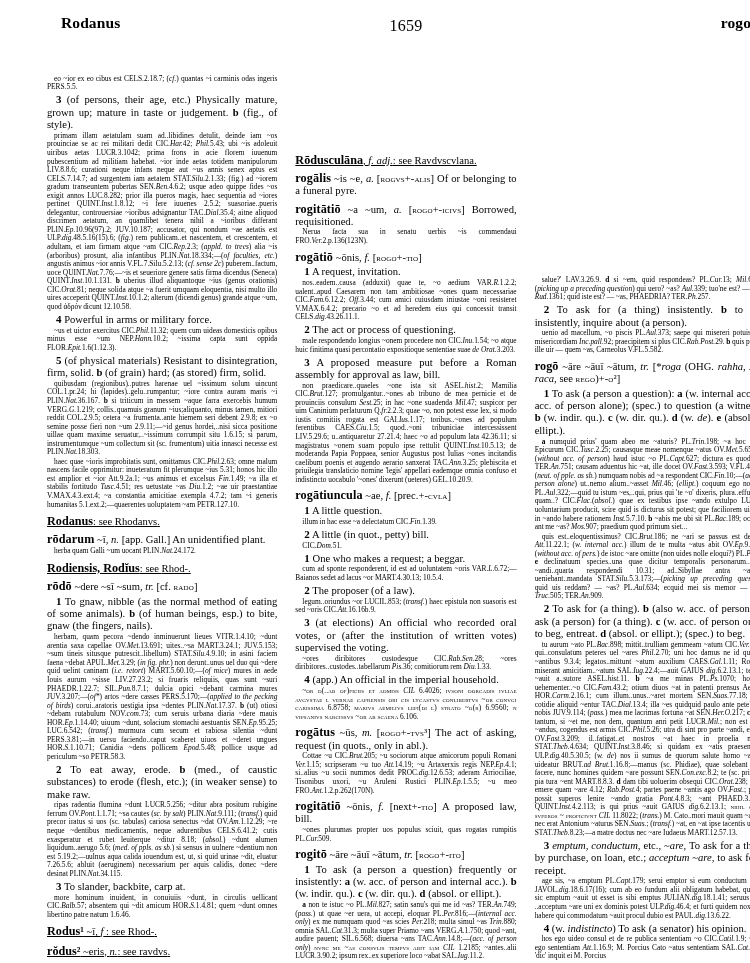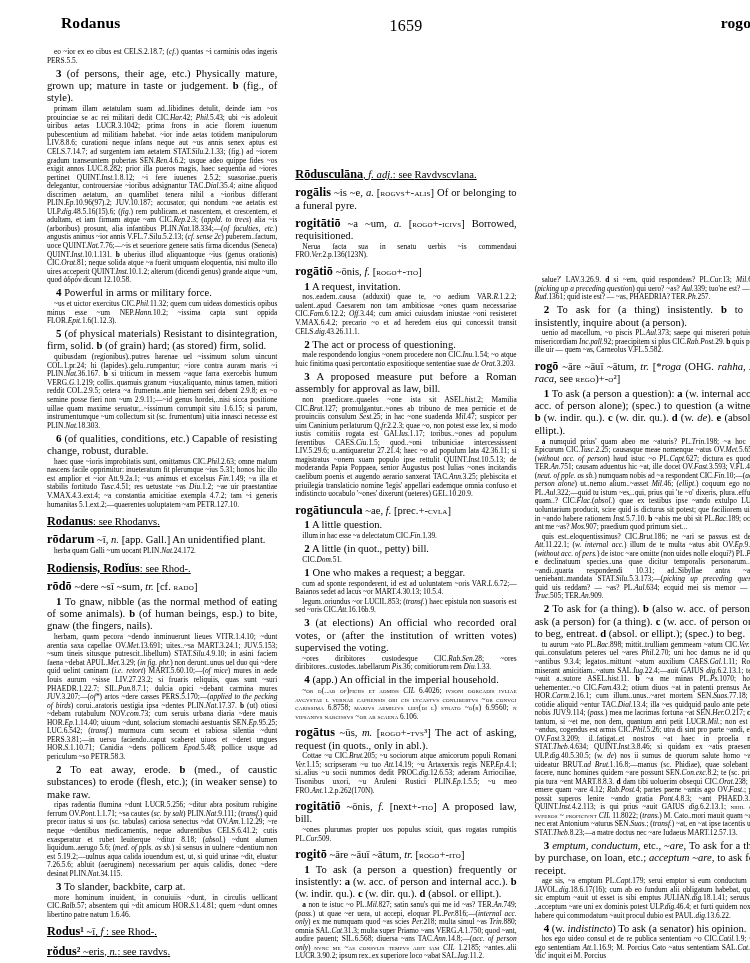--- a/index.html
+++ b/index.html
@@ -130,21 +130,20 @@
 
   <div class="columns">
     <div class="col c1">
         <div class="quotes">eo ~ior ex eo cibus est CELS.2.18.7; (<i>cf.</i>) quantas ~i carminis odas ingeris PERS.5.5.</div>
         <div class="sense"><span class="num">3</span> (of persons, their age, etc.) Physically mature, grown up; mature in taste or judgement. <b>b</b> (fig., of style).</div>
         <div class="quotes">primam illam aetatulam suam ad..libidines detulit, deinde iam ~os prouinciae se ac rei militari dedit CIC.<i>Har.</i>42; <i>Phil.</i>5.43; ubi ~is adoleuit uiribus aetas LUCR.3.1042; prima frons in acie florem iuuenum pubescentium ad militiam habebat. ~ior inde aetas totidem manipulorum LIV.8.8.6; curationi neque infans neque aut ~us annis senex aptus est CELS.7.14.7; ad surgentem iam aetatem STAT.<i>Silu.</i>2.1.33; (fig.) ad ~iorem gradum transeuntem pubertas SEN.<i>Ben.</i>4.6.2; usque adeo quippe fides ~os exigit annos LUC.8.282; prior illa pueros magis, haec sequentia ad ~iores pertinet QUINT.<i>Inst.</i>1.8.12; ~i fere iuuenes 2.5.2; suasoriae..pueris delegantur, controuersiae ~ioribus adsignantur TAC.<i>Dial.</i>35.4; aitne aliquod discrimen aetatum, an quamlibet tenera nihil a ~ioribus differant PLIN.<i>Ep.</i>10.96(97).2; JUV.10.187; accusator, qui nondum ~ae aetatis est ULP.<i>dig.</i>48.5.16(15).6; (<i>fig.</i>) rem publicam..et nascentem, et crescentem, et adultam, et iam firmam atque ~am CIC.<i>Rep.</i>2.3; (<i>appld. to trees</i>) alia ~is (arboribus) prosunt, alia infantibus PLIN.<i>Nat.</i>18.334;—(<i>of faculties, etc.</i>) angustis animus ~ior annis V.FL.7.Silu.5.2.13; (<i>cf. sense 2c</i>) puberem..factum, uoce QUINT.<i>Nat.</i>7.76;—~is et seueriore genere satis firma dicendus (Seneca) QUINT.<i>Inst.</i>10.1.131. <b>b</b> uberius illud aliquantoque ~ius (genus orationis) CIC.<i>Orat.</i>81; neque solida atque ~a fuerit umquam eloquentia, nisi multo illo uires acceperit QUINT.<i>Inst.</i>10.1.2; alterum (dicendi genus) grande atque ~um, quod ἁδρόν dicunt 12.10.58.</div>
         <div class="sense"><span class="num">4</span> Powerful in arms or military force.</div>
         <div class="quotes">~us et uictor exercitus CIC.<i>Phil.</i>11.32; quem cum uideas domesticis opibus minus esse ~um NEP.<i>Hann.</i>10.2; ~issima capta sunt oppida FLOR.<i>Epit.</i>1.6(1.12.3).</div>
         <div class="sense"><span class="num">5</span> (of physical materials) Resistant to disintegration, firm, solid. <b>b</b> (of grain) hard; (as stored) firm, solid.</div>
         <div class="quotes">quibusdam (regionibus)..putres harenae uel ~issimum solum uincunt COL.1.pr.24; hi (lapides)..gelu..rumpantur; ~iore contra auram maris ~i PLIN.<i>Nat.</i>36.167. <b>b</b> si triticum in messem ~aque farra exercebis humum VERG.<i>G.</i>1.219; collis..quamuis granum ~ius;aliquanto, minus tamen, mitiori reddit COL.2.9.5; cetera ~a frumenta..ante hiemem seri debent 2.9.8; ex ~o semine posse fieri non ~um 2.9.11;—~id genus hordei,..nisi sicca positione uillae quam maxime seruatur,..~issimum corrumpit situ 1.6.15; si parum, instrumentumque ~um collectum sit (sc. frumentum) uitia innasci necesse est PLIN.<i>Nat.</i>18.303.</div>
-        <div class="sense"><span class="num">6</span> (of qualities, conditions, etc.) Capable of resisting change, robust, durable.</div>
         <div class="quotes">haec quae ~ioris improbitatis sunt, omittamus CIC.<i>Phil.</i>2.63; omne malum nascens facile opprimitur: inueteratum fit plerumque ~ius 5.31; honos hic illo est amplior et ~ior Att.9.2a.1; ~us animus et excelsus <i>Fin.</i>1.49; ~a illa et stabilis fortitudo <i>Tusc.</i>4.51; res uetustate ~as <i>Diu.</i>1.2; ~ae uir praestantiae V.MAX.4.3.ext.4; ~a constantia amicitiae exempla 4.7.2; tam ~i generis humanitas 5.1.ext.2;—quaerentes uoluptatem ~am PETR.127.10.</div>
         <div class="xref"><b>Rodanus</b>: see <span class="sc">Rhodanvs</span>.</div>
         <div class="hw"><b>rōdarum</b> ~ī, <i>n.</i> [app. Gall.] An unidentified plant.</div>
         <div class="quotes">herba quam Galli ~um uocant PLIN.<i>Nat.</i>24.172.</div>
         <div class="xref"><b>Rodiensis, Rodĭus</b>: see <span class="sc">Rhod-</span>.</div>
         <div class="hw"><b>rōdō</b> ~dere ~sī ~sum, <i>tr.</i> [cf. <span class="sc">rado</span>]</div>
         <div class="sense"><span class="num">1</span> To gnaw, nibble (as the normal method of eating of some animals). <b>b</b> (of human beings, esp.) to bite, gnaw (the fingers, nails).</div>
         <div class="quotes">herbam, quam pecora ~dendo inminuerunt lieues VITR.1.4.10; ~dunt arentia saxa capellae OV.<i>Met.</i>13.691; uites..~sa MART.3.24.1; JUV.5.153; ~sum tineis situsque putrescit..libellum) STAT.<i>Silu.</i>4.9.10; in asini faciem faena ~debat APUL.<i>Met.</i>3.29; (<i>in fig. phr.</i>) non derunt..unus uel duo qui ~dere quid uelint caninam (<i>i.e. retort</i>) MART.5.60.10;—(<i>of mice</i>) mures in aede Iouis aurum ~sisse LIV.27.23.2; si fruaris reliquiis, quas sunt ~suri PHAEDR.1.22.7; SIL.<i>Pun.</i>8.7.1; dulcia opici ~debant carmina mures JUV.3.207;—(<i>of*</i>) artos ~dere casses PERS.5.170;—(<i>applied to the pecking of birds</i>) corui..aratoris uestigia ipsa ~dentes PLIN.<i>Nat.</i>17.37. <b>b</b> (ut) otiosi ~debam rutabulum NOV.<i>com.</i>73; cum seruis urbana diaria ~dere mauis HOR.<i>Ep.</i>1.14.40; uiuum ~dunt, solacium stomachi aestuantis SEN.<i>Ep.</i>95.25; LUC.6.542; (<i>transf.</i>) murmura cum secum et rabiosa silentia ~dunt PERS.3.81;—in uersu faciendo..caput scaberet uiuos et ~deret ungues HOR.<i>S.</i>1.10.71; Canidia ~dens pollicem <i>Epod.</i>5.48; pollice usque ad periculum ~so PETR.58.3.</div>
         <div class="sense"><span class="num">2</span> To eat away, erode. <b>b</b> (med., of caustic substances) to erode (flesh, etc.); (in weaker sense) to make raw.</div>
         <div class="quotes">ripas radentia flumina ~dunt LUCR.5.256; ~ditur abra positum rubigine ferrum OV.<i>Pont.</i>1.1.71; ~sa cautes (<i>sc. by salt</i>) PLIN.<i>Nat.</i>9.111; (<i>transf.</i>) quid precor iratus si uos (sc. tabulas) cariosa senectus ~dat OV.<i>Am.</i>1.12.29; ~re neque ~dentibus medicamentis, neque adurentibus CELS.6.41.2; cutis exasperatur et rubet leuiterque ~ditur 8.18; (<i>absol.</i>) ~dunt alumen liquidum..aerugo 5.6; (<i>med. of ppls. as sb.</i>) si sensus in uulnere ~dentium non est 5.19.2;—uulnus aqua calida iouendum est, ut, si quid urinae ~dit, eluatur 7.26.5.6; abluit (aeruginem) necessarium per aquis calidis, donec ~dere desinat PLIN.<i>Nat.</i>34.115.</div>
@@ -165,20 +164,21 @@
         <div class="quotes">male respondendo longius ~onem procedere non CIC.<i>Inu.</i>1.54; ~o atque huic finitima quasi percontatio expositioque sententiae suae <i>de Orat.</i>3.203.</div>
         <div class="sense"><span class="num">3</span> A proposed measure put before a Roman assembly for approval as law, bill.</div>
         <div class="quotes">non praedicare..quaeles ~one ista sit ASEL.<i>hist.</i>2; Mamilia CIC.<i>Brut.</i>127; promulgantur..~ones ab tribuno de mea pernicie et de prouinciis consulum <i>Sest.</i>25; in hac ~one suadenda <i>Mil.</i>47; suspicor per uim Caninium perlaturum Q.<i>fr.</i>2.2.3; quae ~o, non potest esse lex, si modo iustis comitiis rogata est GAI.<i>Ius.</i>1.17; toribus..~ones ad populum ferentibus CAES.<i>Ciu.</i>1.5; quod..~oni tribuniciae intercessissent LIV.5.29.6; u..antiquaretur 27.21.4; haec ~o ad populum lata 42.36.11; si magistratus ~onem suam populo ipse rettulit QUINT.<i>Inst.</i>10.5.13; de moderanda Papia Poppaea, senior Augustus post Iulias ~ones incitandis caelibum poenis et augendo aerario sanxerat TAC.<i>Ann.</i>3.25; plebiscita et priuilegia translaticio nomine 'legis' appellari eademque omnia confuso et indistincto uocabulo '~ones' dixerunt (ueteres) GEL.10.20.9.</div>
         <div class="hw"><b>rogātiuncula</b> ~ae, <i>f.</i> [prec.+-<span class="sc">cvla</span>]</div>
         <div class="sense"><span class="num">1</span> A little question.</div>
         <div class="quotes">illum in hac esse ~a delectatum CIC.<i>Fin.</i>1.39.</div>
         <div class="sense"><span class="num">2</span> A little (in quot., petty) bill.</div>
         <div class="quotes">CIC.<i>Dom.</i>51.</div>
         <div class="sense"><span class="num">1</span> One who makes a request; a beggar.</div>
         <div class="quotes">cum ad sponte responderent, id est ad uoluntatem ~oris VAR.<i>L.</i>6.72;—Baianos sedet ad lacus ~or MART.4.30.13; 10.5.4.</div>
+        <div class="sense"><span class="num">2</span> The proposer (of a law).</div>
         <div class="quotes">legum..oriundus ~or LUCIL.853; (<i>transf.</i>) haec epistula non suasoris est sed ~oris CIC.<i>Att.</i>16.16b.9.</div>
         <div class="sense"><span class="num">3</span> (at elections) An official who recorded oral votes, or (after the institution of written votes) supervised the voting.</div>
         <div class="quotes">~ores diribitores custodesque CIC.<i>Rab.Sen.</i>28; ~ores diribitores..custodes..tabellarum <i>Pis.</i>36; comitiorum rem <i>Diu.</i>1.33.</div>
         <div class="sense"><span class="num">4</span> (app.) An official in the imperial household.</div>
         <div class="quotes">~<span class="sc">or d(..ab of)ficiis et admiss</span> <i>CIL</i> 6.4026; <span class="sc">ivsoni dorcadis ivliae avgvstae l vernae caprensis ori cis lycastvs conlibertvs ~or convgi carissima</span> 6.8758; <span class="sc">marivs aemilivs lepi(di l) strato ~o(r) 6.9560; n vipsanivs narcissvs ~or ab scaena</span> 6.106.</div>
         <div class="hw"><b>rogātus</b> ~ūs, <i>m.</i> [<span class="sc">rogo</span>+-<span class="sc">tvs³</span>] The act of asking, request (in quots., only in abl.).</div>
         <div class="quotes">Cottae ~u CIC.<i>Brut.</i>205; ~u sociorum atque amicorum populi Romani <i>Ver.</i>1.15; scripseram ~u tuo <i>Att.</i>14.19; ~u Artaxerxis regis NEP.<i>Ep.</i>4.1; si..alius ~u socii nummos dedit PROC.<i>dig.</i>12.6.53; aderam Arriociliae, Tisonibus uxori, ~u Aruleni Rustici PLIN.<i>Ep.</i>1.5.5; ~u meo FRO.<i>Ant.</i>1.2.p.262(170N).</div>
         <div class="hw"><b>rogitātiō</b> ~ōnis, <i>f.</i> [next+-<span class="sc">tio</span>] A proposed law, bill.</div>
         <div class="quotes">~ones plurumas propter uos populus sciuit, quas rogatas rumpitis PL.<i>Cur.</i>509.</div>
         <div class="hw"><b>rogitō</b> ~āre ~āuī ~ātum, <i>tr.</i> [<span class="sc">rogo</span>+-<span class="sc">ito</span>]</div>

